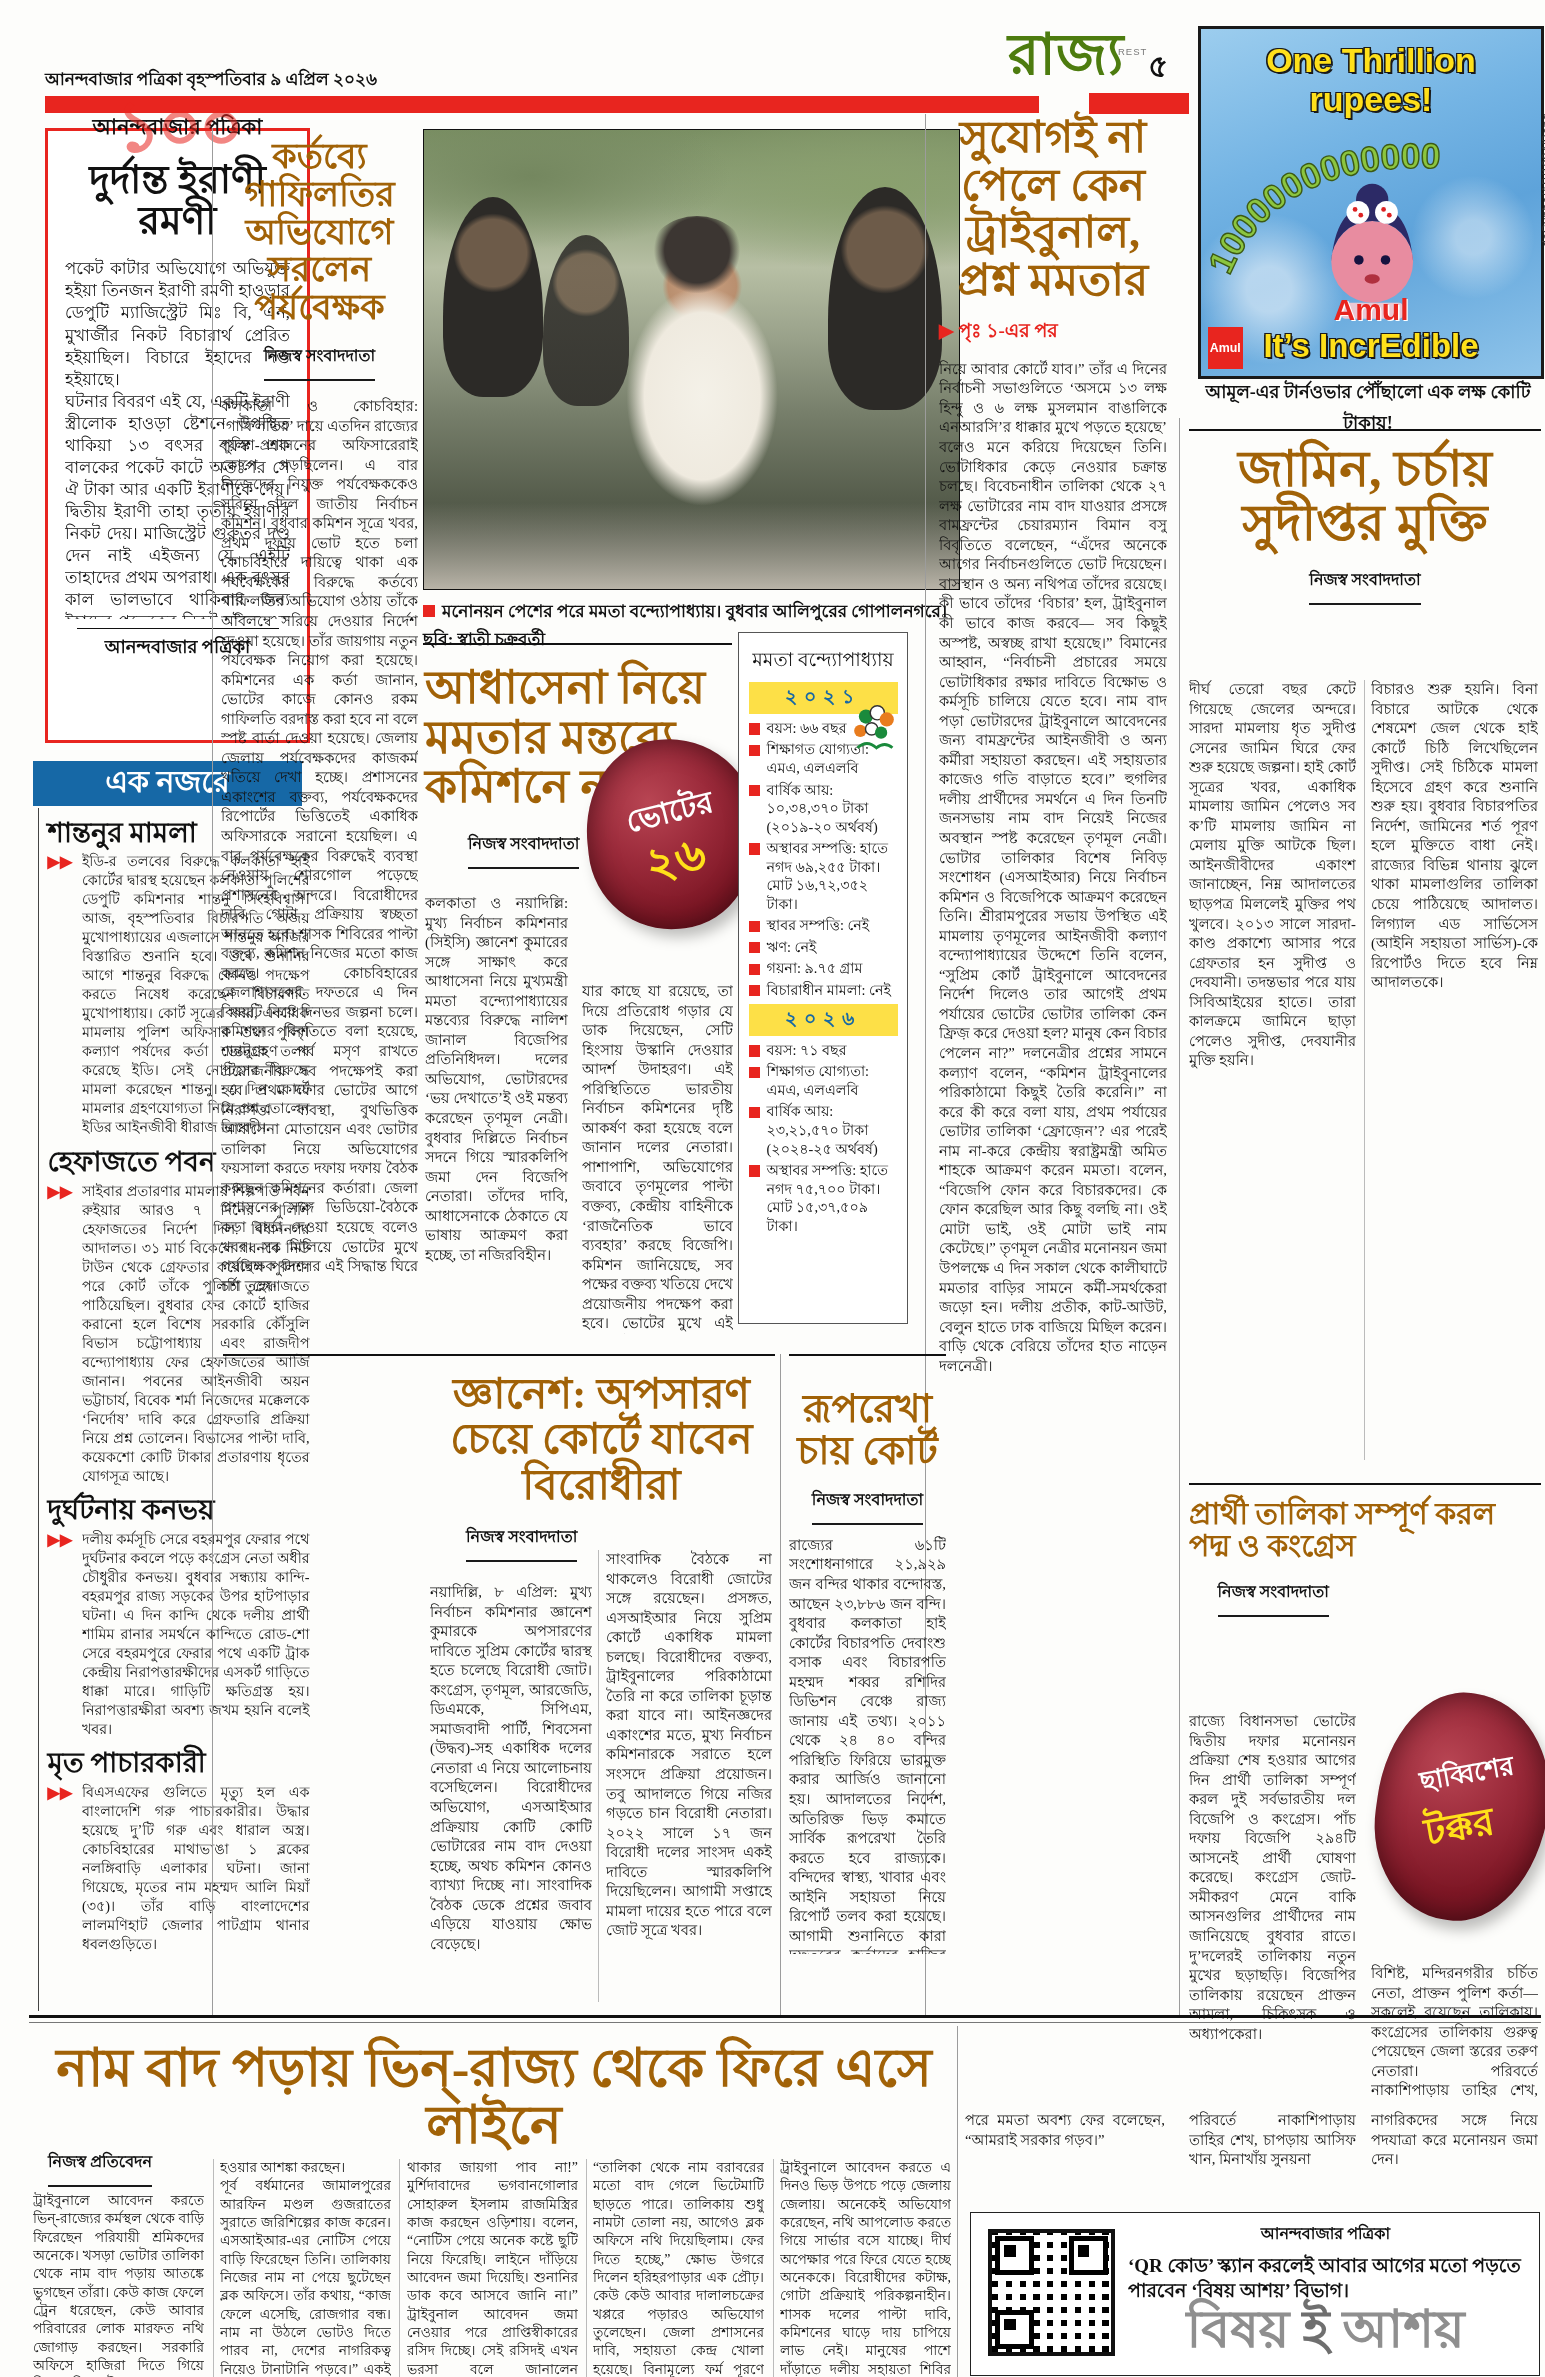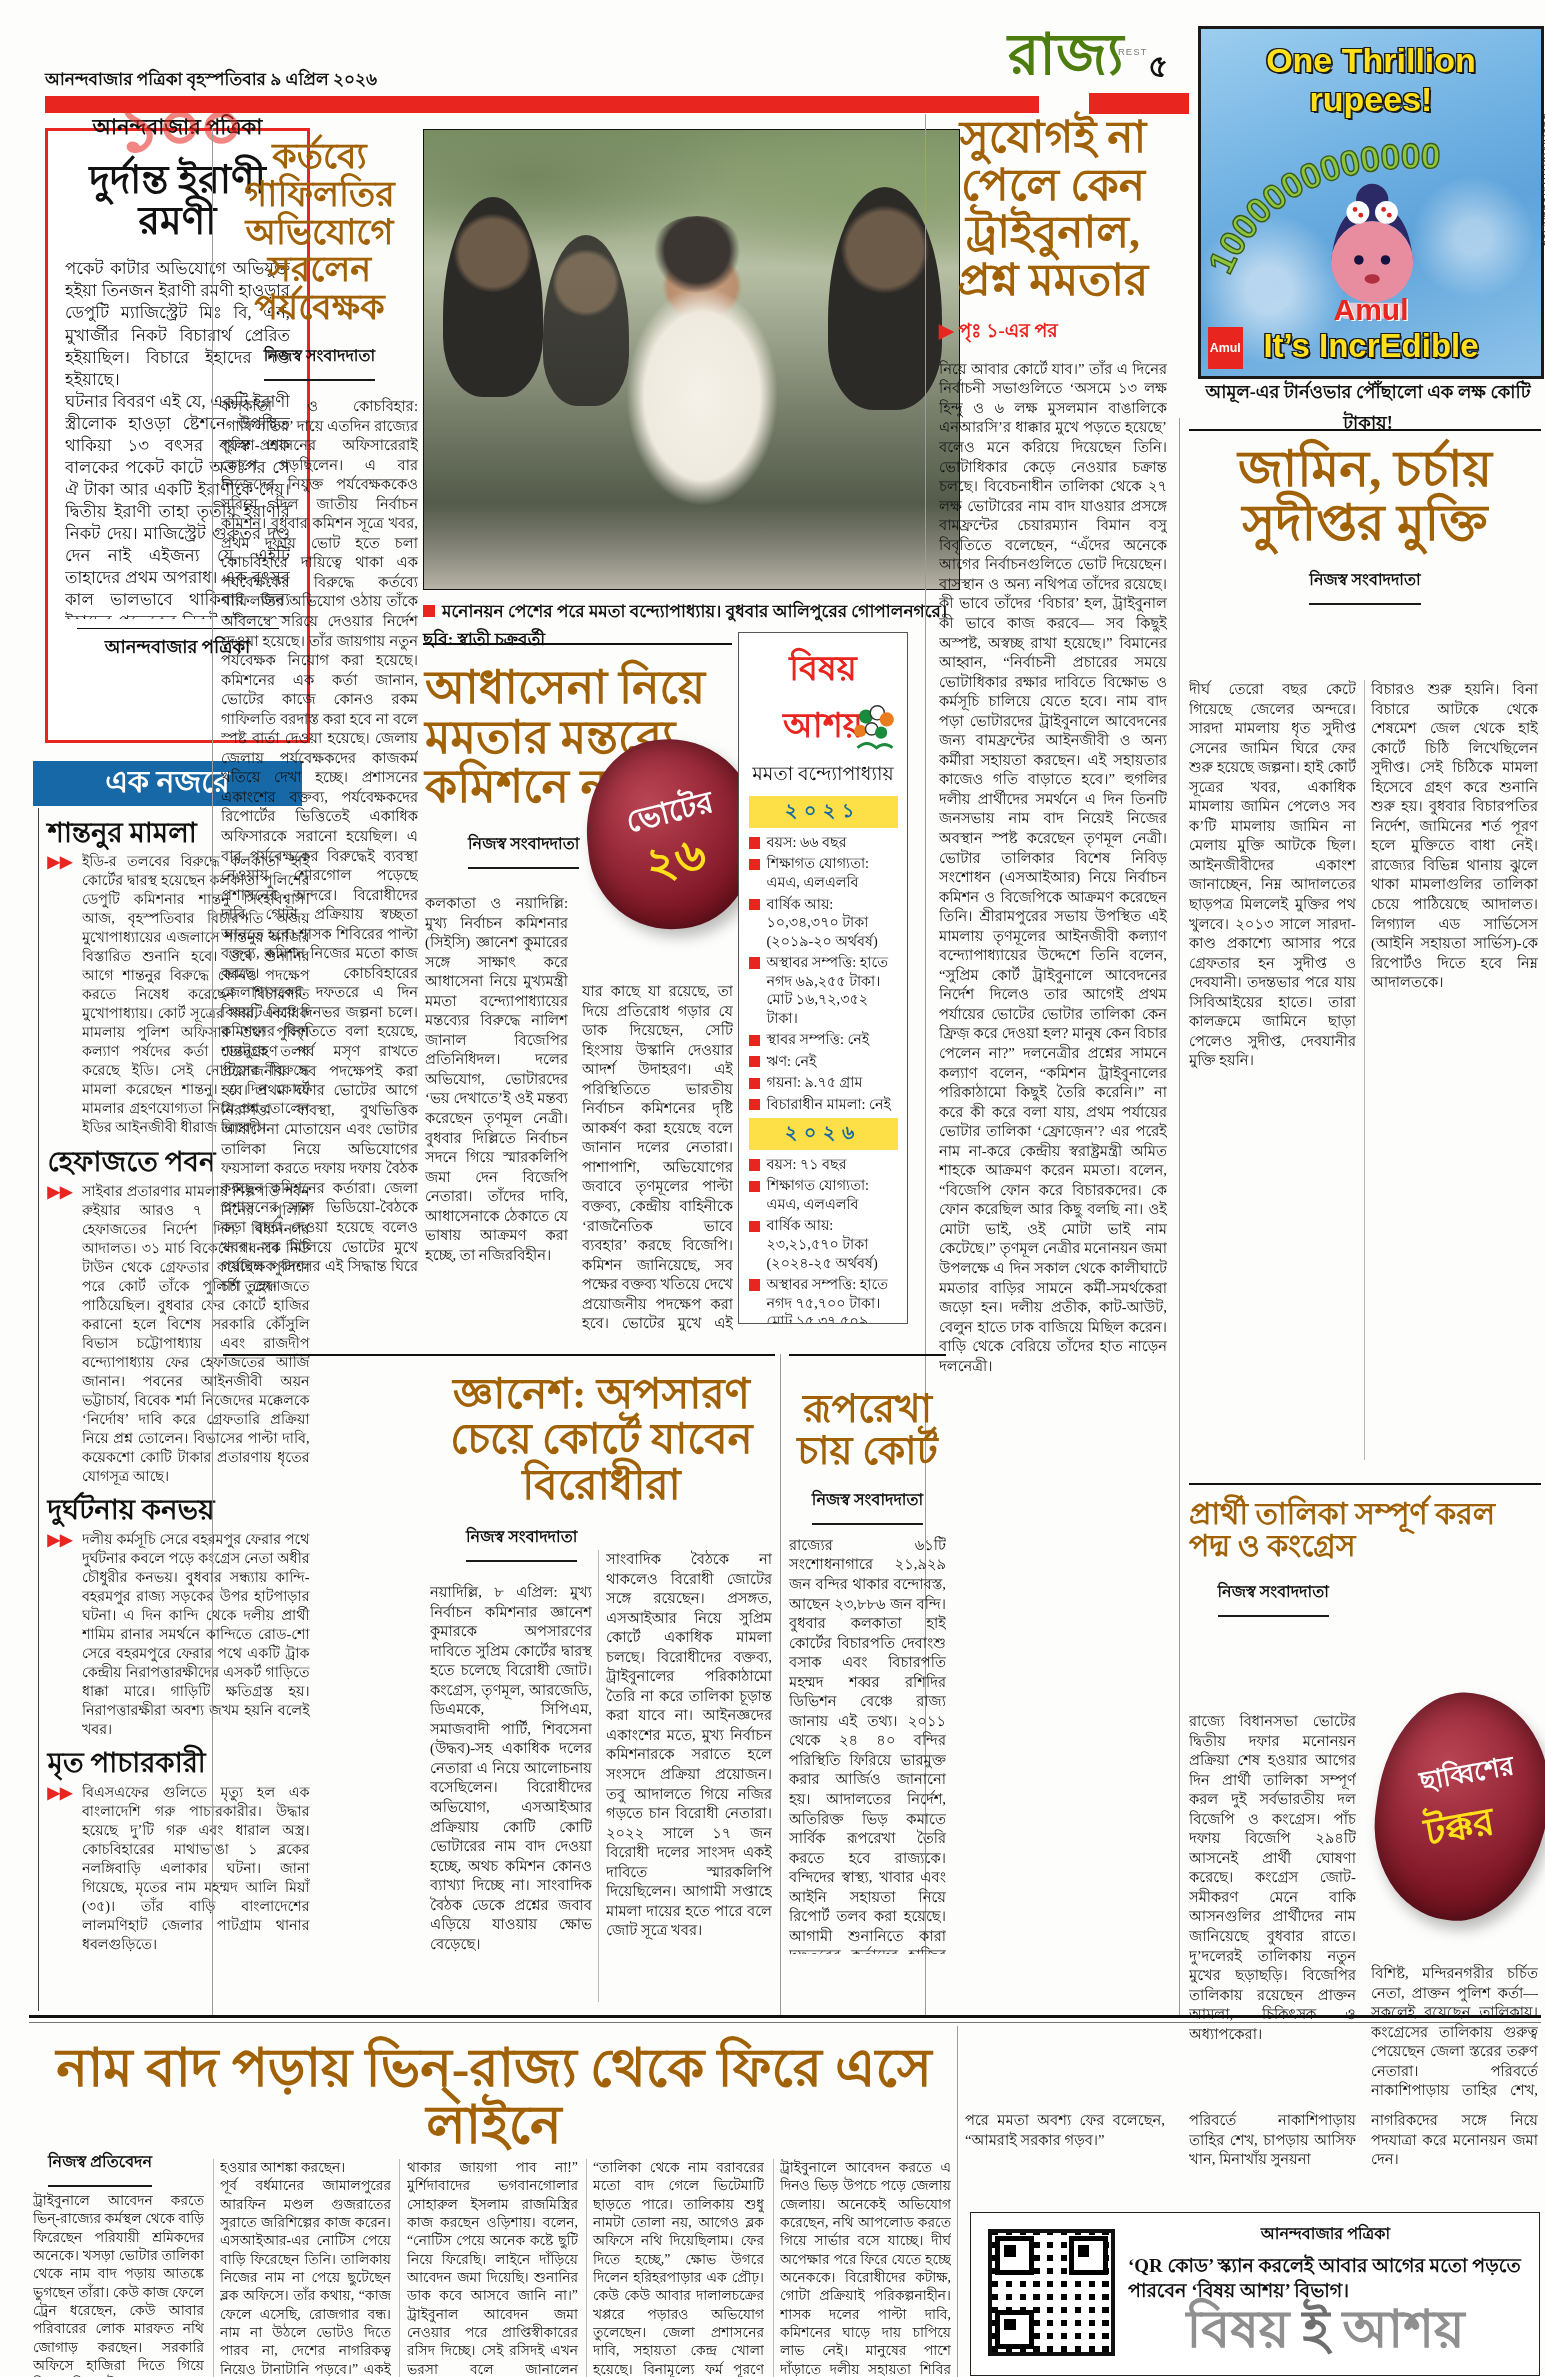--- a/index.html
+++ b/index.html
@@ -145,21 +145,20 @@
   </div>
   <div class="abs body-text" style="left:425px;top:894px;width:143px;height:440px;">কলকাতা ও নয়াদিল্লি: মুখ্য নির্বাচন কমিশনার (সিইসি) জ্ঞানেশ কুমারের সঙ্গে সাক্ষাৎ করে আধাসেনা নিয়ে মুখ্যমন্ত্রী মমতা বন্দ্যোপাধ্যায়ের মন্তব্যের বিরুদ্ধে নালিশ জানাল বিজেপির প্রতিনিধিদল। দলের অভিযোগ, ভোটারদের ‘ভয় দেখাতে’ই ওই মন্তব্য করেছেন তৃণমূল নেত্রী। বুধবার দিল্লিতে নির্বাচন সদনে গিয়ে স্মারকলিপি জমা দেন বিজেপি নেতারা। তাঁদের দাবি, আধাসেনাকে ঠেকাতে যে ভাষায় আক্রমণ করা হচ্ছে, তা নজিরবিহীন।</div>
   <div class="abs body-text" style="left:582px;top:982px;width:151px;height:352px;">যার কাছে যা রয়েছে, তা দিয়ে প্রতিরোধ গড়ার যে ডাক দিয়েছেন, সেটি হিংসায় উস্কানি দেওয়ার আদর্শ উদাহরণ। এই পরিস্থিতিতে ভারতীয় নির্বাচন কমিশনের দৃষ্টি আকর্ষণ করা হয়েছে বলে জানান দলের নেতারা। পাশাপাশি, অভিযোগের জবাবে তৃণমূলের পাল্টা বক্তব্য, কেন্দ্রীয় বাহিনীকে ‘রাজনৈতিক ভাবে ব্যবহার’ করছে বিজেপি। কমিশন জানিয়েছে, সব পক্ষের বক্তব্য খতিয়ে দেখে প্রয়োজনীয় পদক্ষেপ করা হবে। ভোটের মুখে এই চাপান-উতোরে পারদ চড়ছে রাজ্য রাজনীতিতে। মিছিল চত্বরে হাজির ছিলেন দলের বহু কর্মী-সমর্থক।</div>
 
   <div class="abs seal" style="left:587px;top:739px;width:171px;height:190px;transform:rotate(-6deg);">
     <div style="color:#fff;font-size:30px;font-weight:bold;transform:rotate(-8deg);">ভোটের</div>
     <div style="color:#ffe01a;font-size:46px;font-weight:bold;transform:rotate(-8deg);line-height:.9;">২৬</div>
   </div>
 
   <div class="abs" style="left:738px;top:632px;width:170px;height:692px;border:1.4px solid #555;background:#fff;padding:8.6px 9.5px;box-sizing:border-box;overflow:hidden;">
-    <div style="color:#e8251f;font-size:34px;font-weight:bold;text-align:center;">বিষয় আশয়</div>
     <div style="font-size:19px;font-weight:normal;text-align:center;margin-top:3.8px;">মমতা বন্দ্যোপাধ্যায়</div>
     <svg width="52" height="46" viewBox="0 0 110 96" style="position:absolute;right:6.7px;top:71px;">
       <circle cx="38" cy="26" r="15" fill="#1a8a3c"></circle>
         <circle cx="62" cy="18" r="15" fill="#fff" stroke="#333" stroke-width="3"></circle>
         <circle cx="82" cy="32" r="15" fill="#e87c1e"></circle>
       <circle cx="26" cy="56" r="13" fill="#e87c1e"></circle>
         <circle cx="50" cy="52" r="13" fill="#fff" stroke="#333" stroke-width="3"></circle>
         <circle cx="70" cy="60" r="13" fill="#1a8a3c"></circle>
       <path d="M 20 92 q 20 -18 40 0 q 18 -14 34 0" stroke="#1a8a3c" stroke-width="6" fill="none"></path>
     </svg>

